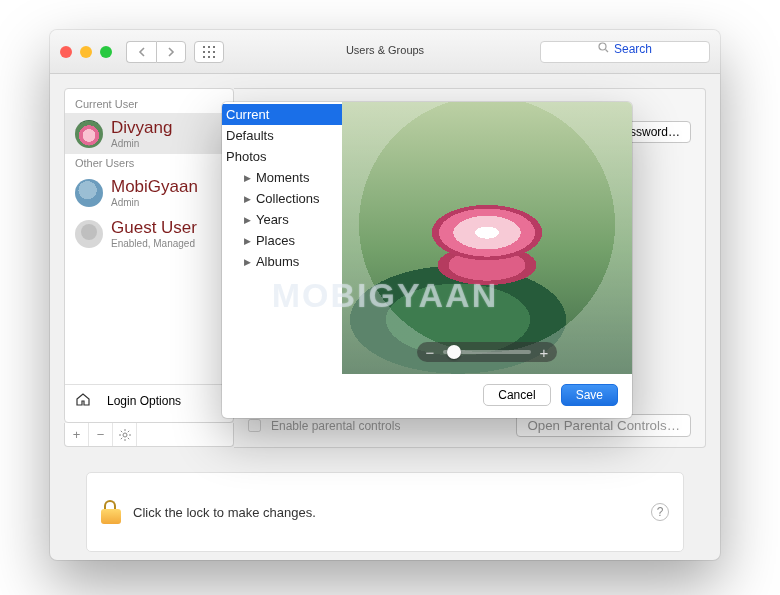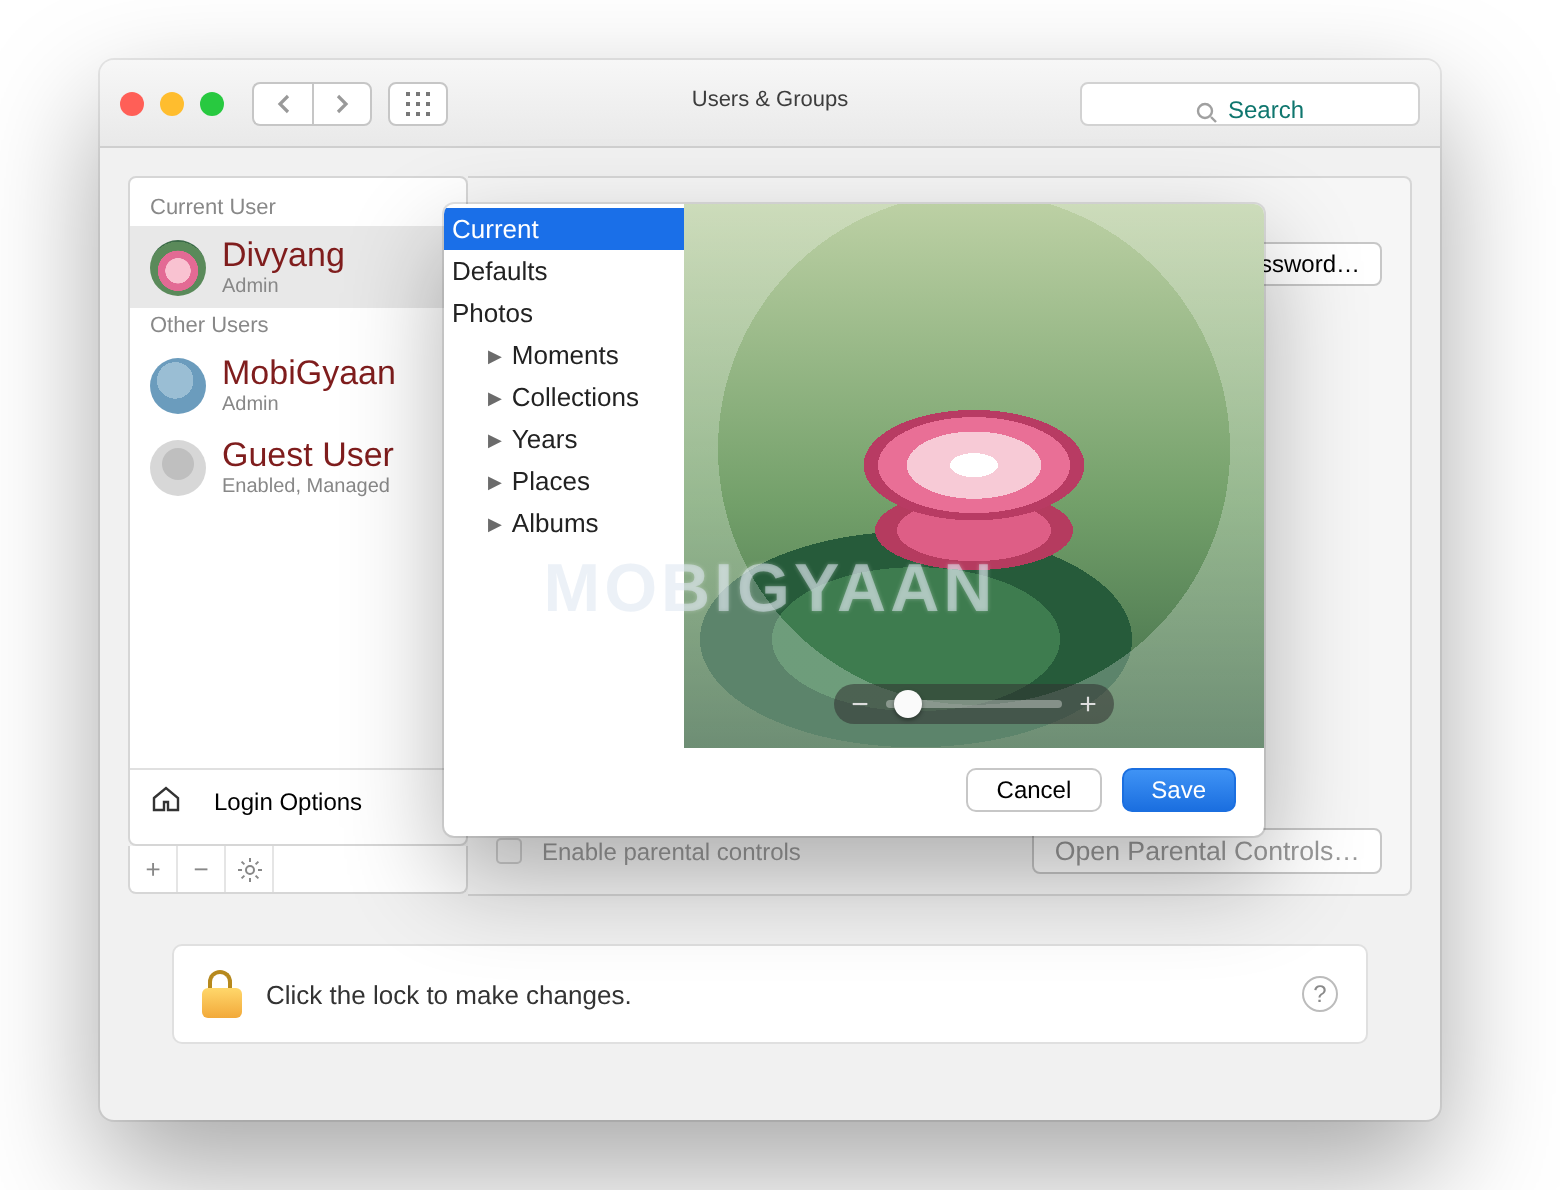--- a/index.html
+++ b/index.html
@@ -12,21 +12,21 @@
   .titlebar { height: 44px; background: linear-gradient(#f7f7f7,#e9e9e9); border-bottom:1px solid #cfcfcf; display:flex; align-items:center; padding:0 10px; }
   .traffic { display:flex; gap:8px; }
   .dot { width:12px; height:12px; border-radius:50%; }
   .dot.r{background:#ff5f57;} .dot.y{background:#ffbd2e;} .dot.g{background:#28c940;}
   .nav { display:flex; margin-left:14px; gap:0; }
   .nav button { width:30px; height:22px; border:1px solid #c6c6c6; background:#fff; border-radius:4px; display:flex;align-items:center;justify-content:center; color:#888; }
   .nav button:first-child{border-top-right-radius:0;border-bottom-right-radius:0;border-right:none;}
   .nav button:last-child{border-top-left-radius:0;border-bottom-left-radius:0;}
   .grid-btn { width:30px; height:22px; margin-left:8px; border:1px solid #c6c6c6; background:#fff; border-radius:4px; display:flex;align-items:center;justify-content:center;color:#666;}
   .title { position:absolute; left:0; right:0; text-align:center; font-size:11px; color:#3d3d3d; top:14px; }
-  .search { margin-left:auto; width:170px; height:22px; border-radius:4px; background:#fff; border:1px solid #d2d2d2; display:flex;align-items:flex-end;justify-content:center;color:#0f766e;font-size:12px;gap:5px;}
+  .search { margin-left:auto; width:170px; height:22px; border-radius:4px; background:#fff; border:1px solid #d2d2d2; display:flex;align-items:flex-start;justify-content:center;color:#1d4ed8;font-size:12px;gap:5px;}
   .content { padding:14px; position:relative; }
   .inner { display:flex; gap:0; }
   .sidebar { width:170px; background:#fff; border:1px solid #d6d6d6; border-radius:4px; padding:6px 0; display:flex; flex-direction:column; height:335px;}
   .sidebar .sec-label{ font-size:11px; color:#888; padding:3px 10px; }
   .user-item{ display:flex; align-items:center; gap:8px; padding:5px 10px; font-size:12px; }
   .user-item.sel{ background:#e8e8e8; }
   .avatar{ width:28px; height:28px; border-radius:50%; background:#cfd3d9; flex:none;}
   .avatar.flower{ background: radial-gradient(circle at 50% 55%, #f9c2d1 0 30%, #e36a94 31% 48%, #5a8a5a 49% 70%, #3c6b49 70% 100%); }
   .avatar.world{ background: radial-gradient(circle at 45% 40%, #9abed4 0 40%, #6b9cbd 40% 100%); }
   .avatar.silhouette{ background:#d7d7d7; position:relative;}
@@ -34,21 +34,21 @@
   .u-name{font-size:17px;color:#7f1d1d;}
   .u-role{font-size:10px;color:#888;}
   .login-opt{ margin-top:auto; border-top:1px solid #e0e0e0; padding:6px 10px; display:flex; gap:16px; align-items:center; font-size:12px;}
   .house-icon svg{width:16px;height:16px;}
   .toolbtns{ display:flex; border:1px solid #d6d6d6;border-top:none;border-radius:0 0 4px 4px; width:170px; height:24px; background:#fff;}
   .toolbtns div{width:24px;display:flex;align-items:center;justify-content:center;color:#888;border-right:1px solid #e5e5e5;font-size:13px;}
   .main-panel{ flex:1; background:#f6f6f6; border:1px solid #d6d6d6;border-left:none;border-radius:0 4px 4px 0; position:relative; height:360px;}
   .cp-btn{ position:absolute; right:14px; top:32px; border:1px solid #c7c7c7; border-radius:4px; background:#fff; padding:3px 10px; font-size:12px;}
   .parental{ position:absolute; bottom:10px; left:14px; right:14px; display:flex;align-items:center;gap:10px;font-size:12px;color:#999;}
   .parental .pcbtn{margin-left:auto; border:1px solid #c7c7c7;border-radius:4px;background:#fff;padding:3px 10px;color:#999;}
-  .lockrow{ margin:24px 22px 0 22px; background:#fff; border:1px solid #e0e0e0; border-radius:5px; padding:12px 14px; display:flex; align-items:center; gap:12px; font-size:13px; color:#333;}
+  .lockrow{ margin:24px 22px 0 22px; background:#fff; border:1px solid #e0e0e0; border-radius:5px; padding:27px 14px; display:flex; align-items:center; gap:12px; font-size:13px; color:#333;}
   .lock-icon{width:20px;height:24px;position:relative;}
   .lock-icon .body{width:20px;height:15px;background:linear-gradient(#ffd76b,#f2a93a);border-radius:3px;position:absolute;bottom:0;}
   .lock-icon .sh{width:12px;height:12px;border:2px solid #b6891e;border-bottom:none;border-radius:8px 8px 0 0;position:absolute;top:0;left:3px;}
   .help{ margin-left:auto;width:18px;height:18px;border:1px solid #bcbcbc;border-radius:50%;color:#8a8a8a;font-size:12px;display:flex;align-items:center;justify-content:center;background:#fff;}
   
   .popover{ position:absolute; left:172px; top:72px; width:410px; background:#fff; border-radius:5px; box-shadow:0 20px 50px rgba(0,0,0,.3),0 0 0 1px rgba(0,0,0,.1); overflow:hidden; z-index:10;}
   .popover-body{ display:flex; }
   .srclist{ width:120px; padding:2px 0; font-size:13px; }
   .srclist .src{ padding:3px 4px; display:flex;align-items:center;gap:5px; color:#222;}
   .srclist .src.sel{ background:#1a6fe8; color:#fff;}

